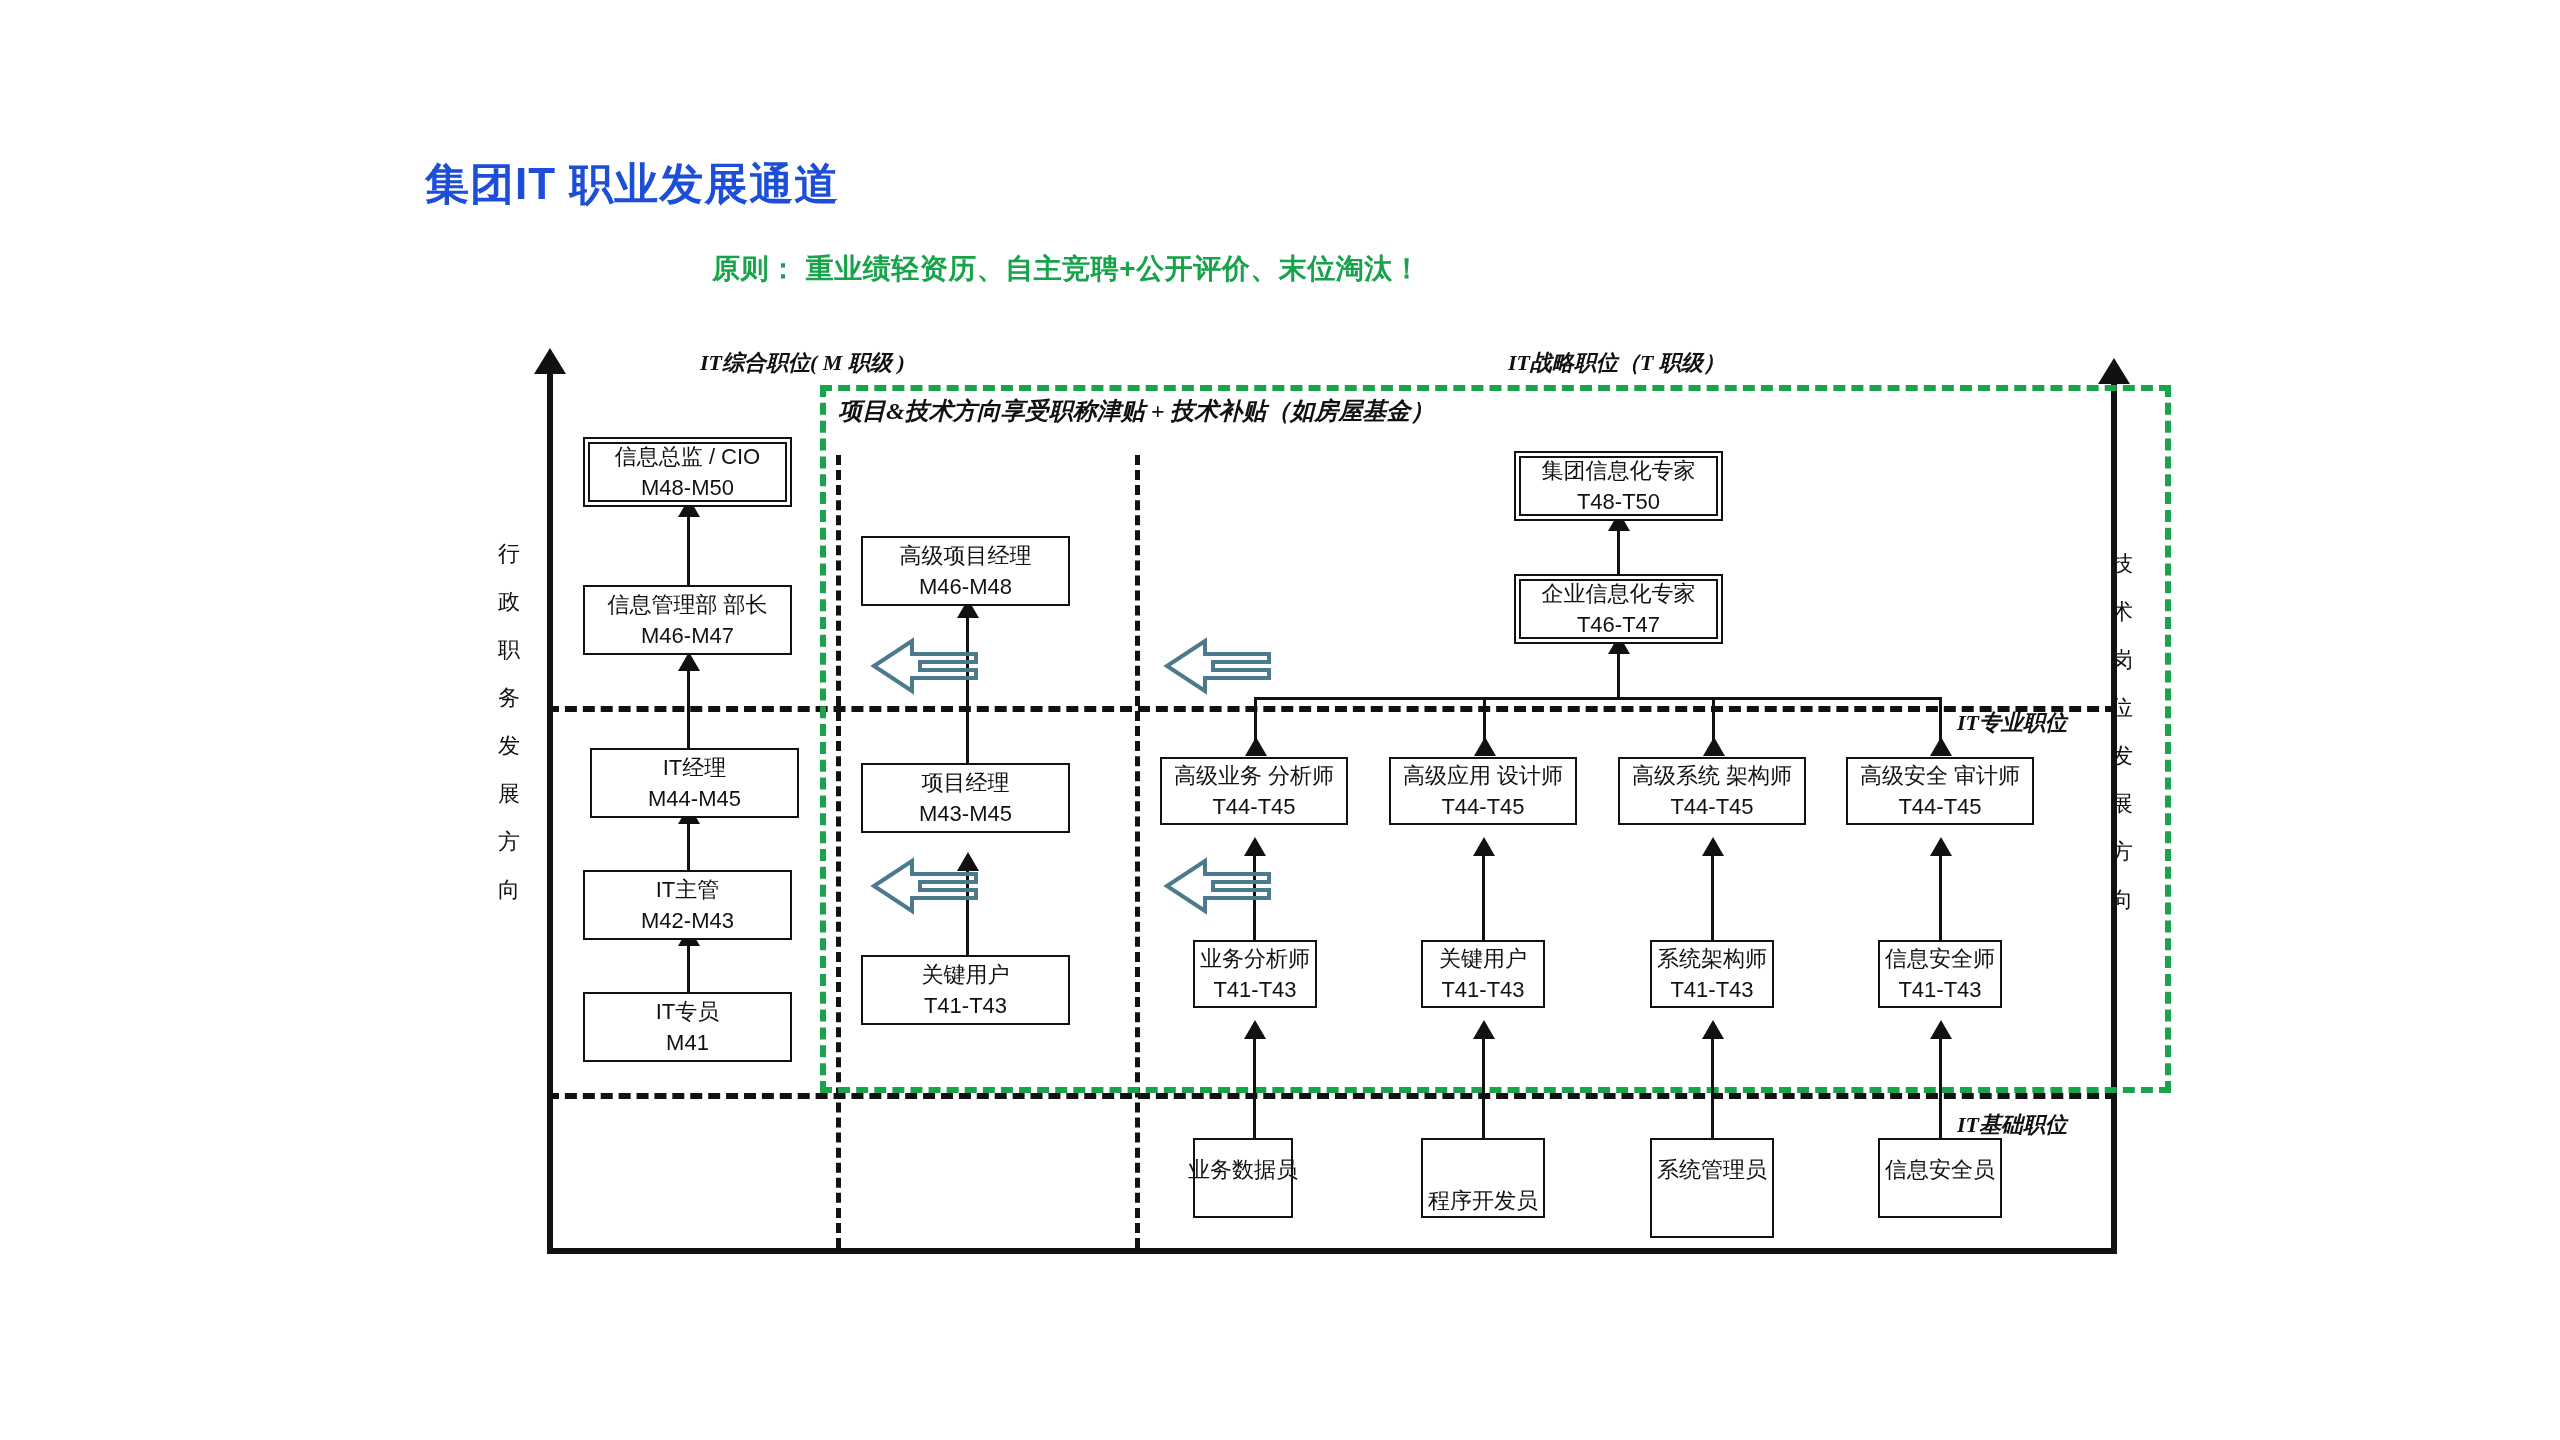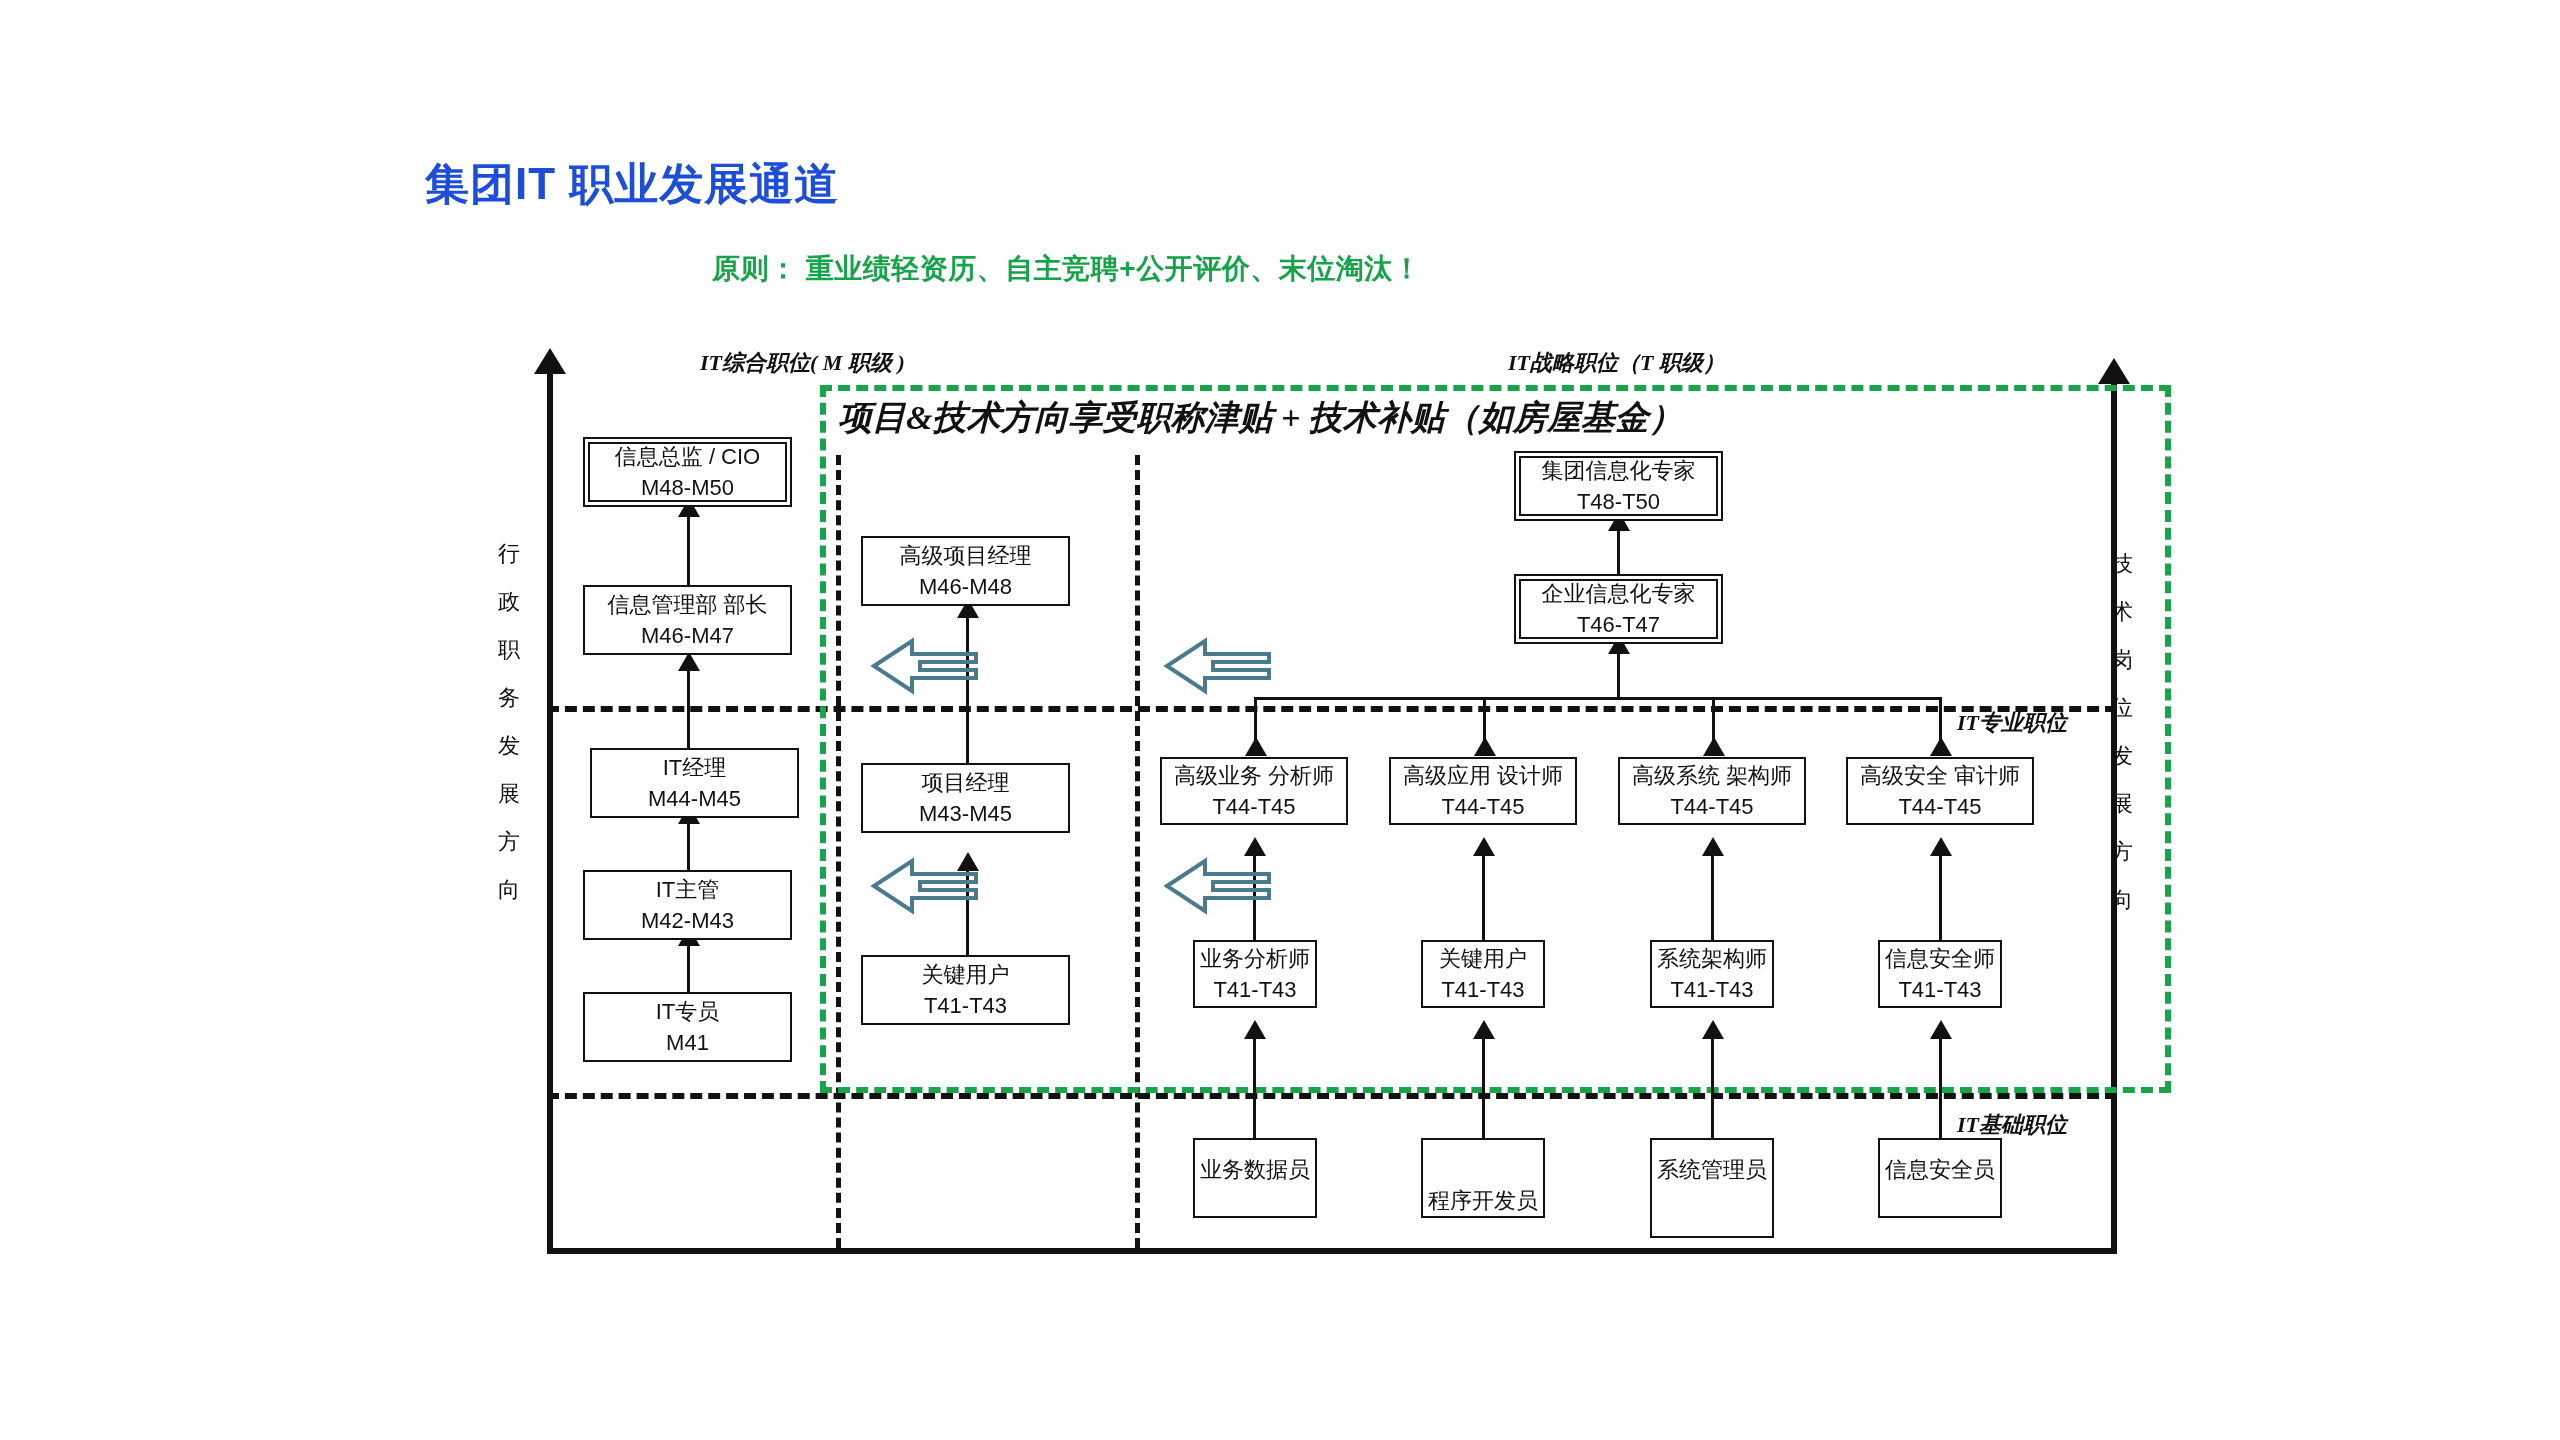--- a/index.html
+++ b/index.html
@@ -121,21 +121,21 @@
     top: 385px;
     width: 1351px;
     height: 708px;
     border: 6px dashed #17a44a;
     box-sizing: border-box;
   }
   .green-note {
     position: absolute;
     left: 838px;
     top: 395px;
-    font-size: 34px;
+    font-size: 24px;
     font-style: italic;
     font-weight: bold;
     font-family: "Liberation Serif", "DejaVu Serif", serif;
     color: #111;
     white-space: nowrap;
   }
 
   
   .sec-label {
     position: absolute;
@@ -376,21 +376,21 @@
 
   <div class="conn conn-v" style="left:1253px; top:1038px; height:100px;"></div>
   <div class="arrowhead" style="left:1244px; top:1020px;"></div>
   <div class="conn conn-v" style="left:1482px; top:1038px; height:100px;"></div>
   <div class="arrowhead" style="left:1473px; top:1020px;"></div>
   <div class="conn conn-v" style="left:1711px; top:1038px; height:100px;"></div>
   <div class="arrowhead" style="left:1702px; top:1020px;"></div>
   <div class="conn conn-v" style="left:1939px; top:1038px; height:100px;"></div>
   <div class="arrowhead" style="left:1930px; top:1020px;"></div>
 
-  <div class="node" style="left:1193px; top:1138px; width:124px; height:80px; justify-content:flex-start; padding-top:14px;">
+  <div class="node" style="left:1193px; top:1138px; width:100px; height:80px; justify-content:flex-start; padding-top:14px;">
     <div class="t1">业务数据员</div>
   </div>
   <div class="node" style="left:1421px; top:1138px; width:124px; height:80px; justify-content:flex-end; padding-top:14px;">
     <div class="t1">程序开发员</div>
   </div>
   <div class="node" style="left:1650px; top:1138px; width:124px; height:100px; justify-content:flex-start; padding-top:14px;">
     <div class="t1">系统管理员</div>
   </div>
   <div class="node" style="left:1878px; top:1138px; width:124px; height:80px; justify-content:flex-start; padding-top:14px;">
     <div class="t1">信息安全员</div>

